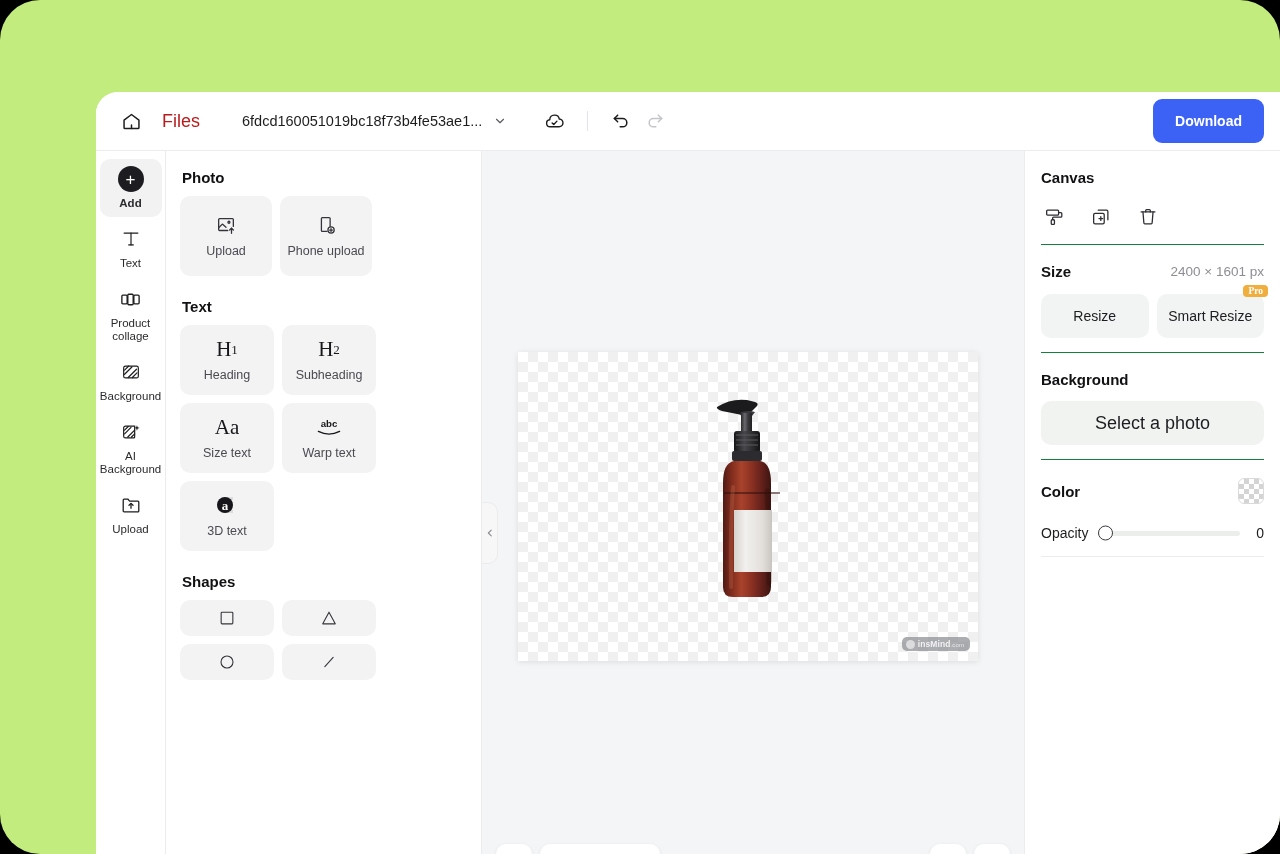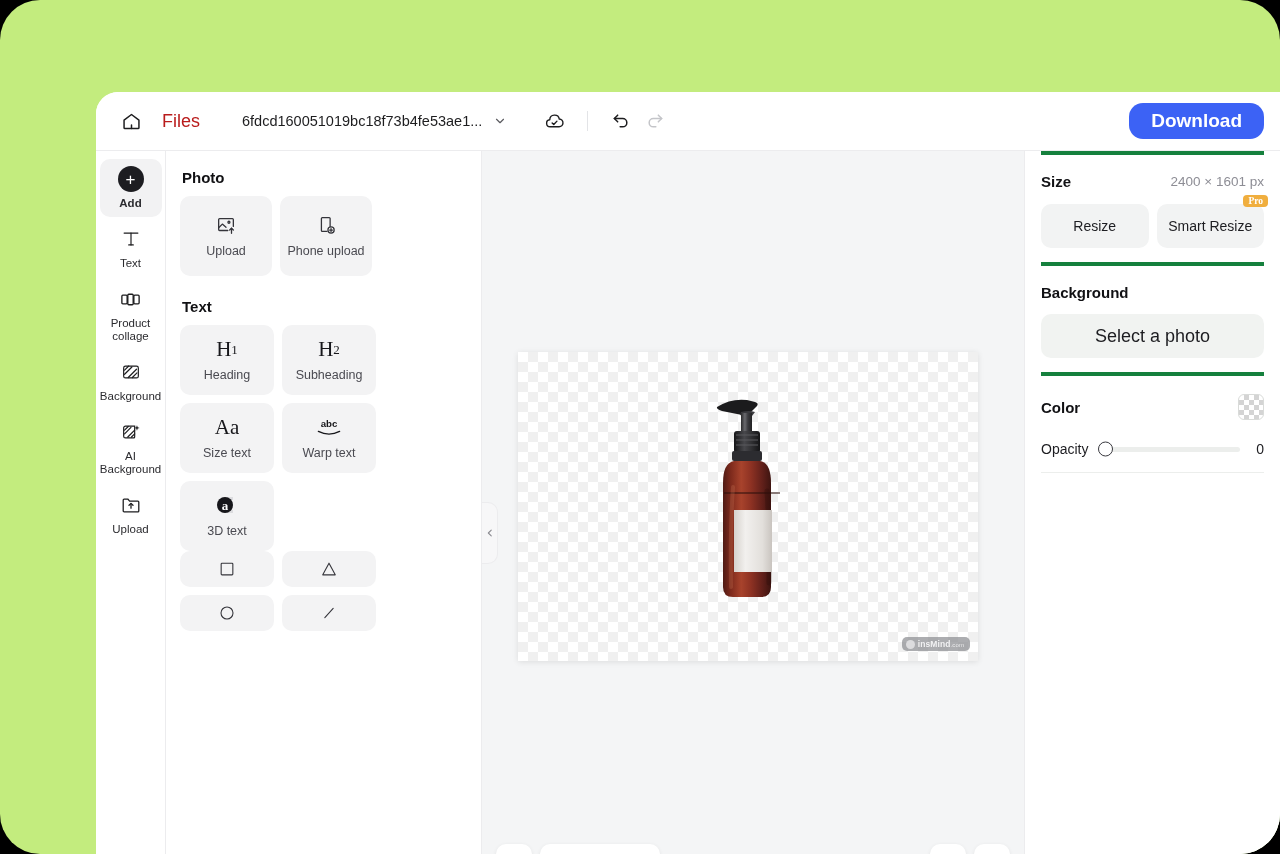--- a/index.html
+++ b/index.html
@@ -61,23 +61,23 @@
   #cloud-btn { margin-left: 30px; }
   .hdr-divider {
     width: 1px; height: 20px; background: #e3e4e7;
     margin: 0 16px;
   }
   #undo-btn { color: #1d1d1f; }
   #redo-btn { color: #c4c5c9; }
   #download-btn {
     margin-left: auto;
     background: #3c62f5; color: #fff;
-    font-size: 19px; font-weight: bold;
-    border: none; border-radius: 14px;
-    padding: 0 22px; height: 36px;
+    font-size: 14px; font-weight: bold;
+    border: none; border-radius: 9px;
+    padding: 0 22px; height: 44px;
     cursor: pointer;
     font-family: "Liberation Sans", sans-serif;
   }
 
   
   #body-row { flex: 1; display: flex; min-height: 0; position: relative; }
 
   
   #left-rail {
     width: 70px; flex: 0 0 70px;
@@ -215,21 +215,21 @@
   
   #right-panel {
     width: 256px; flex: 0 0 256px;
     background: rgba(255,255,255,0.93);
     border-top: 1px solid #ececee;
     border-left: 1px solid #ececee;
     padding: 0 16px;
     overflow-y: auto;
   }
   .rp-block { padding: 18px 0 14px; }
-  .rp-block.bt { border-top: 4px solid #15803d; }
+  .rp-block.bt { border-top: 1px solid #15803d; }
   .rp-title { font-size: 15px; font-weight: bold; color: #111114; }
   #canvas-tools { display: flex; gap: 21px; margin-top: 18px; }
   .ct-btn {
     width: 26px; height: 26px;
     display: flex; align-items: center; justify-content: center;
     cursor: pointer; color: #2c2c32;
   }
   .rp-row {
     display: flex; align-items: center; justify-content: space-between;
   }
@@ -454,20 +454,21 @@
               <svg width="24" height="22" viewBox="0 0 24 22" fill="none">
                 <path d="M8 3h10v3h-3v10h3v3H8z" fill="#dcdcdf"></path>
                 <circle cx="10" cy="11" r="8" fill="#17171b"></circle>
                 <text x="10" y="16" text-anchor="middle" font-family="Liberation Serif, serif" font-size="13" font-weight="bold" fill="#fff">a</text>
               </svg>
             </span>
             <span class="tile-lbl">3D text</span>
           </div>
         </div>
 
+        <div class="sect-title mt">Shapes</div>
         <div class="tile-grid">
           <div class="tile shape">
             <span class="tile-ico">
               <svg width="20" height="20" viewBox="0 0 24 24" fill="none" stroke="#34343a" stroke-width="1.3">
                   <rect x="5" y="5" width="14" height="14" rx="1"></rect>
                 </svg>
             </span>
           </div>
           <div class="tile shape">
             <span class="tile-ico">
@@ -566,20 +567,46 @@
           <div class="bb-pill bb-sq"></div>
           <div class="bb-pill bb-wide"></div>
           <div id="bb-spacer"></div>
           <div class="bb-pill bb-sq"></div>
           <div class="bb-pill bb-sq"></div>
         </div>
       </div>
 
       <div id="right-panel">
 
+        <div class="rp-block">
+          <div class="rp-title">Canvas</div>
+          <div id="canvas-tools">
+            <div class="ct-btn">
+              <svg width="22" height="22" viewBox="0 0 24 24" fill="none" stroke="currentColor" stroke-width="1.4" stroke-linejoin="round" stroke-linecap="round">
+                <rect x="4" y="4.5" width="13" height="5.5" rx="1"></rect>
+                <path d="M17 7.2h2.5a1 1 0 0 1 1 1v3a1 1 0 0 1-1 1h-8a1 1 0 0 0-1 1v1.5"></path>
+                <rect x="9" y="15" width="3.5" height="5" rx="1"></rect>
+              </svg>
+            </div>
+            <div class="ct-btn">
+              <svg width="22" height="22" viewBox="0 0 24 24" fill="none" stroke="currentColor" stroke-width="1.4" stroke-linejoin="round" stroke-linecap="round">
+                <path d="M9 4.5h9a1.5 1.5 0 0 1 1.5 1.5v9"></path>
+                <rect x="4" y="8" width="11.5" height="11.5" rx="1.5"></rect>
+                <path d="M9.8 13.7h4M11.8 11.7v4"></path>
+              </svg>
+            </div>
+            <div class="ct-btn">
+              <svg width="22" height="22" viewBox="0 0 24 24" fill="none" stroke="currentColor" stroke-width="1.4" stroke-linejoin="round" stroke-linecap="round">
+                <path d="M4.5 6.5h15"></path>
+                <path d="M9.5 6.5V5a1 1 0 0 1 1-1h3a1 1 0 0 1 1 1v1.5"></path>
+                <path d="M6.5 6.5l1 12a1 1 0 0 0 1 .9h7a1 1 0 0 0 1-.9l1-12"></path>
+              </svg>
+            </div>
+          </div>
+        </div>
 
         <div class="rp-block bt">
           <div class="rp-row">
             <span class="rp-title">Size</span>
             <span class="rp-value">2400 × 1601 px</span>
           </div>
           <div id="size-buttons">
             <button class="size-btn">Resize</button>
             <button class="size-btn">
               <span>Smart Resize</span>

